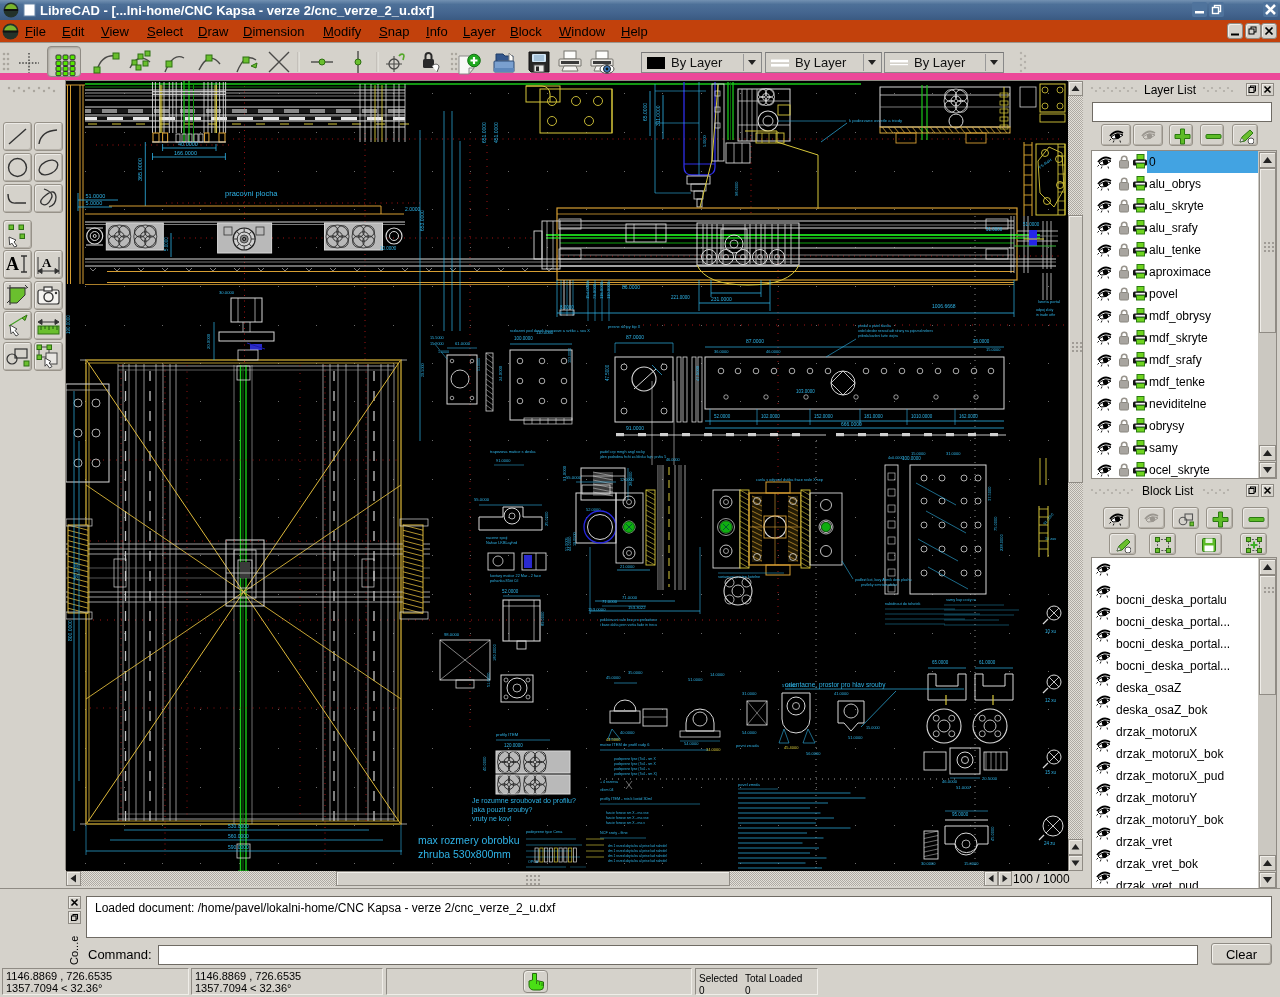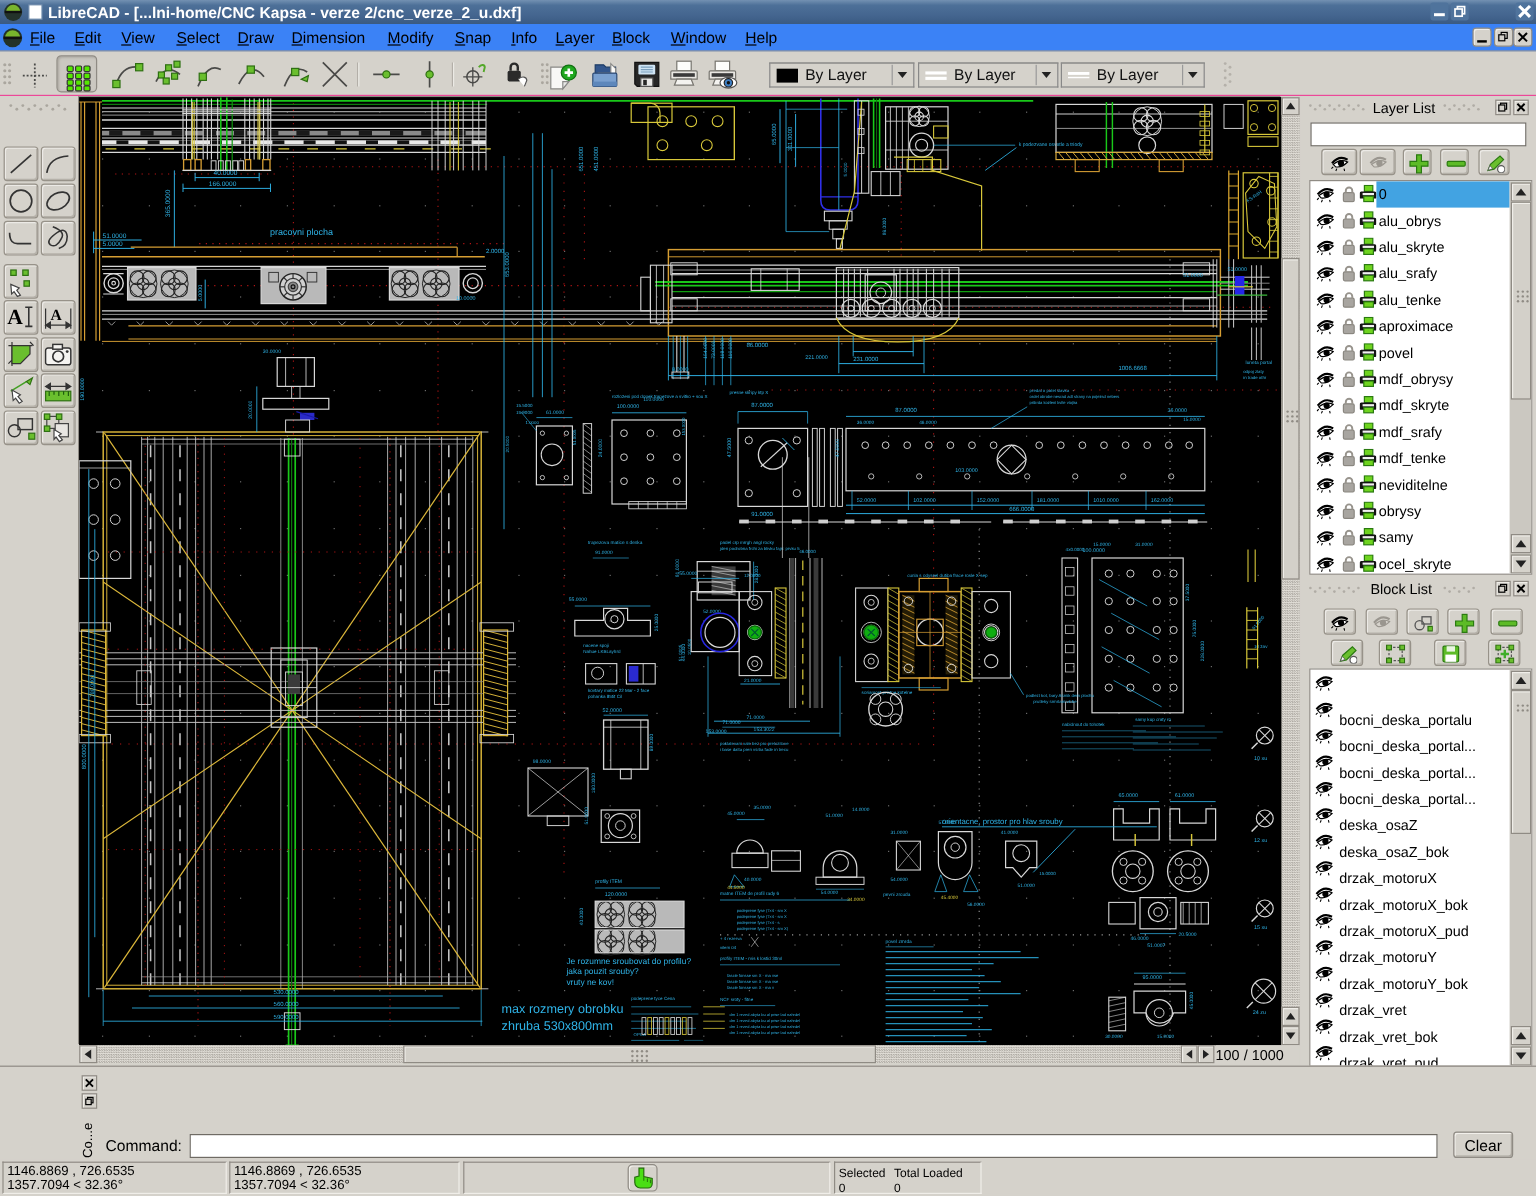--- a/index.html
+++ b/index.html
@@ -7,25 +7,25 @@
   font-family:"Liberation Sans", sans-serif; }
 .abs { position:absolute; }
 #titlebar { position:absolute; left:0; top:0; width:1280px; height:20px;
   background:linear-gradient(#7391b2 0%, #4d7098 22%, #44658f 65%, #3a5a82 100%);
   color:#fff; }
 #titletext { position:absolute; left:40px; top:3px; font-size:13px; font-weight:bold;
   color:#fff; letter-spacing:0px; }
 .tbtn { position:absolute; top:2px; width:15px; height:15px; border-radius:2px;
   background:#4f739c; }
 #menubar { position:absolute; left:0; top:20px; width:1280px; height:23px;
-  background:#3b82f6; border-bottom:1px solid #9a968f; }
+  background:#c2410c; border-bottom:1px solid #9a968f; }
 .menu { position:absolute; top:4px; font-size:13px; color:#000; }
 .menu u { text-decoration:underline; }
 #toolbar { position:absolute; left:0; top:43px; width:1280px; height:37px;
-  background:#d5d2cb; border-bottom:1px solid #ec4899; }
+  background:#d5d2cb; border-bottom:7px solid #ec4899; }
 .tbicon { position:absolute; top:5px; width:28px; height:28px; }
 .combo { position:absolute; top:9px; height:21px; background:#d5d2cb;
   border:1px solid #888; border-top-color:#777;
   font-size:13px; color:#111; }
 .combo .sw { position:absolute; left:5px; top:4px; width:18px; height:12px; }
 .combo .lbl { position:absolute; left:29px; top:2px; }
 .combo .arr { position:absolute; right:1px; top:1px; width:17px; height:17px;
   background:#d5d2cb; border-left:1px solid #999; }
 .combo .arr:after { content:""; position:absolute; left:4px; top:6px;
   border:4px solid transparent; border-top:5px solid #222; }
@@ -54,21 +54,21 @@
 .brow .nm { position:absolute; left:24px; top:4px;margin-top:31px; }
 .pbtn { position:absolute; width:30px; height:22px; background:#d5d2cb;
   border:1px solid #979289; border-radius:3px;
   box-shadow: inset 1px 1px 0 #eceae6, inset -1px -1px 0 #b5b1a9; }
 #cmddock { position:absolute; left:0; top:888px; width:1280px; height:78px;
   background:#d5d2cb; border-top:1px solid #8f8b84; }
 #loadedbox { position:absolute; left:86px; top:7px; width:1186px; height:42px;
   background:#fff; border:1px solid #6f6b64; font-size:12px; color:#000; }
 #cmdinput { position:absolute; left:158px; top:56px; width:1040px; height:20px;
   background:#fff; border:1px solid #6f6b64; }
-#clearbtn { position:absolute; left:1211px; top:54px; width:50px; height:22px;
+#clearbtn { position:absolute; left:1211px; top:54px; width:61px; height:22px;
   background:#d5d2cb; border:1px solid #8f8b84; border-radius:3px; text-align:center;
   font-size:13px; padding-top:3px;
   box-shadow: inset 1px 1px 0 #f2f0eb, inset -1px -1px 0 #aaa69e; }
 #statusbar { position:absolute; left:0; top:966px; width:1280px; height:31px; background:#d5d2cb; }
 .spanel { position:absolute; top:2px; height:27px; border:1px solid #999; border-color:#8f8b84 #f0eee9 #f0eee9 #8f8b84;
   font-size:11px; color:#000; padding:1px 3px; line-height:12px; }
 svg { display:block; }
 </style>
 </head>
 <body>
@@ -2949,20 +2949,23 @@
         <path d="M2.5 2.5 L8.5 8.5 M8.5 2.5 L2.5 8.5" stroke="#000" stroke-width="1.6"></path>
       </svg>
     </div>
   <div class="sbtn" style="left:68px;top:22px;width:13px;height:13px">
       <svg width="11" height="11">
         <rect x="4" y="2.5" width="4.5" height="4.5" fill="none" stroke="#000"></rect>
         <rect x="2.5" y="4" width="4.5" height="4.5" fill="#d5d2cb" stroke="#000"></rect>
       </svg>
     </div>
   <div class="abs" style="left:68px;top:36px;width:13px;height:40px;font-size:11px;color:#000;writing-mode:vertical-rl;transform:rotate(180deg)">Co...e</div>
+  <div id="loadedbox">
+      <div style="margin:4px 0 0 8px">Loaded document: /home/pavel/lokalni-home/CNC Kapsa - verze 2/cnc_verze_2_u.dxf</div>
+    </div>
   <div class="abs" style="left:88px;top:58px;font-size:13px;color:#000">Command:</div>
   <div id="cmdinput"></div>
   <div id="clearbtn">Clear</div>
 </div>
 
 <div id="statusbar">
   <div class="spanel" style="left:2px;width:187px">1146.8869 , 726.6535<br>1357.7094 &lt; 32.36°</div>
   <div class="spanel" style="left:191px;width:192px">1146.8869 , 726.6535<br>1357.7094 &lt; 32.36°</div>
   <div class="spanel" style="left:386px;width:306px">
     <div class="sbtn" style="left:136px;top:1px;width:25px;height:23px;border-radius:4px">

